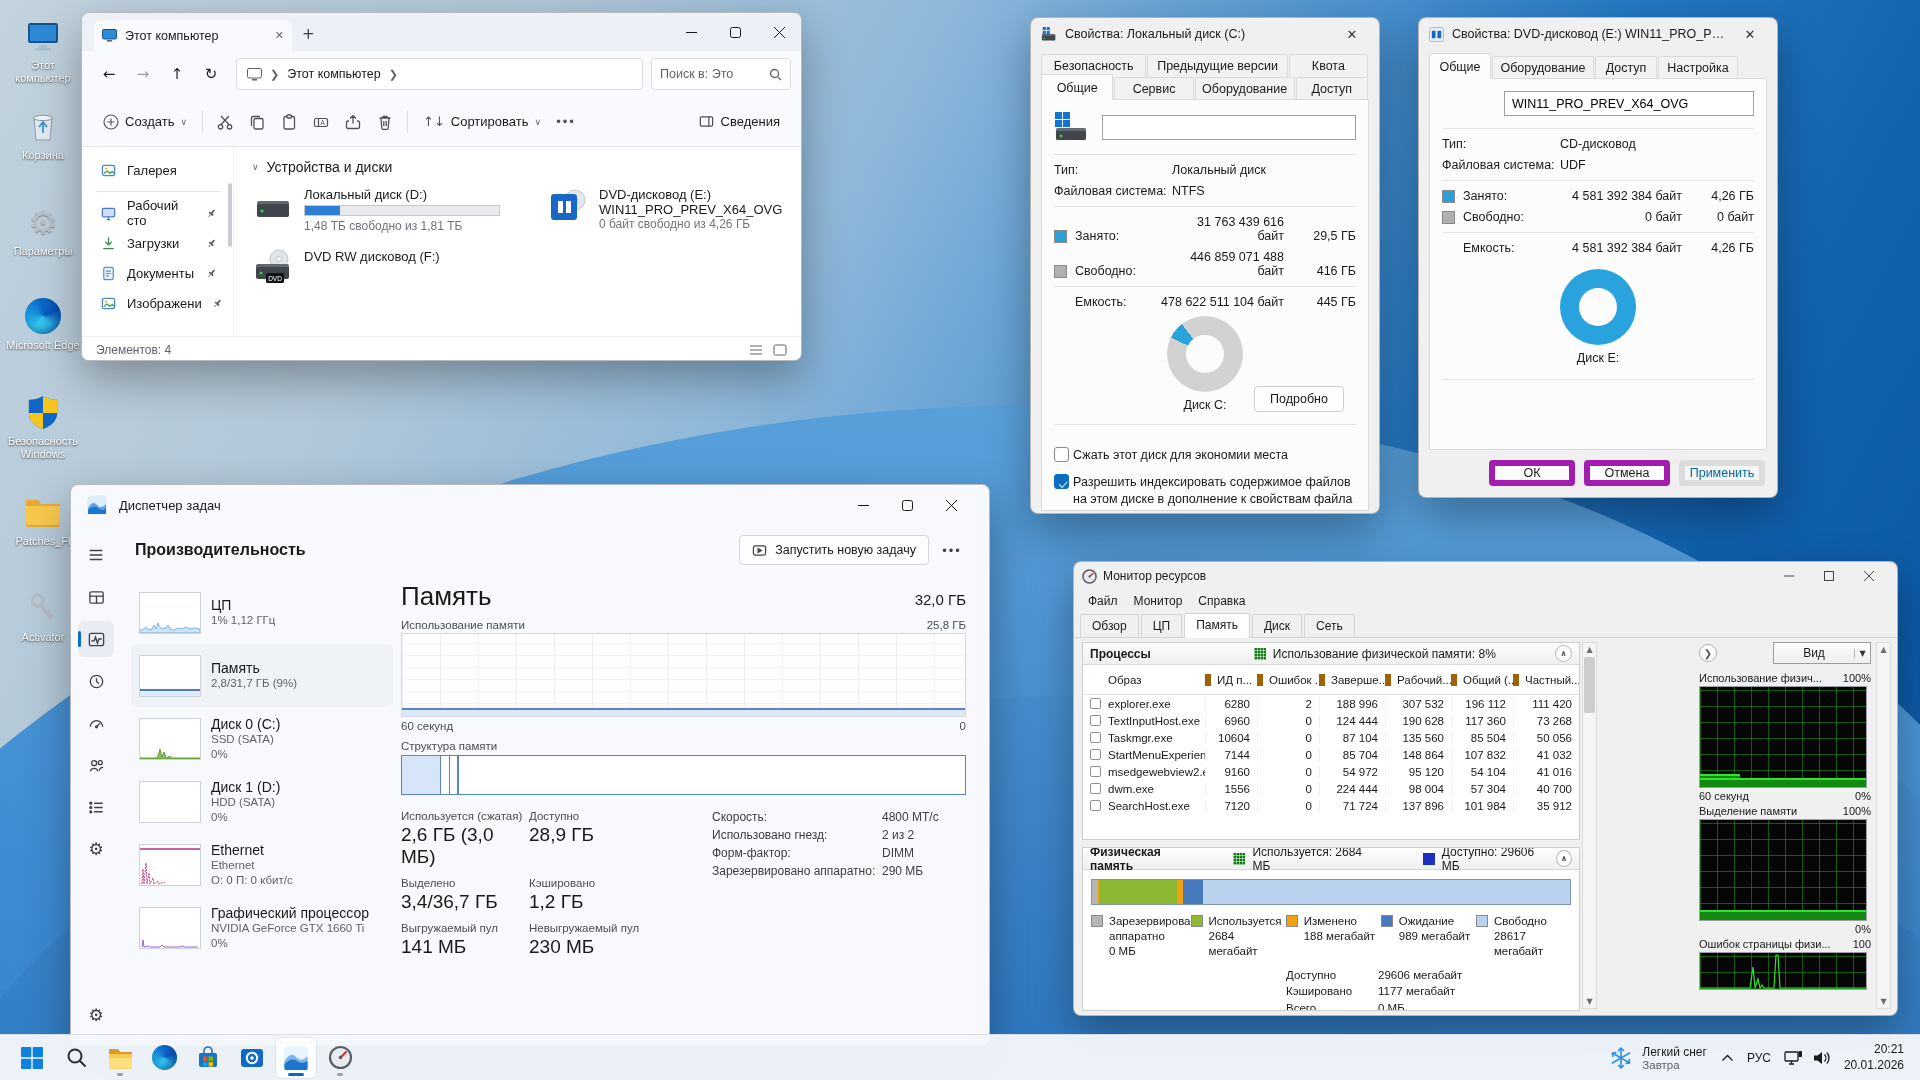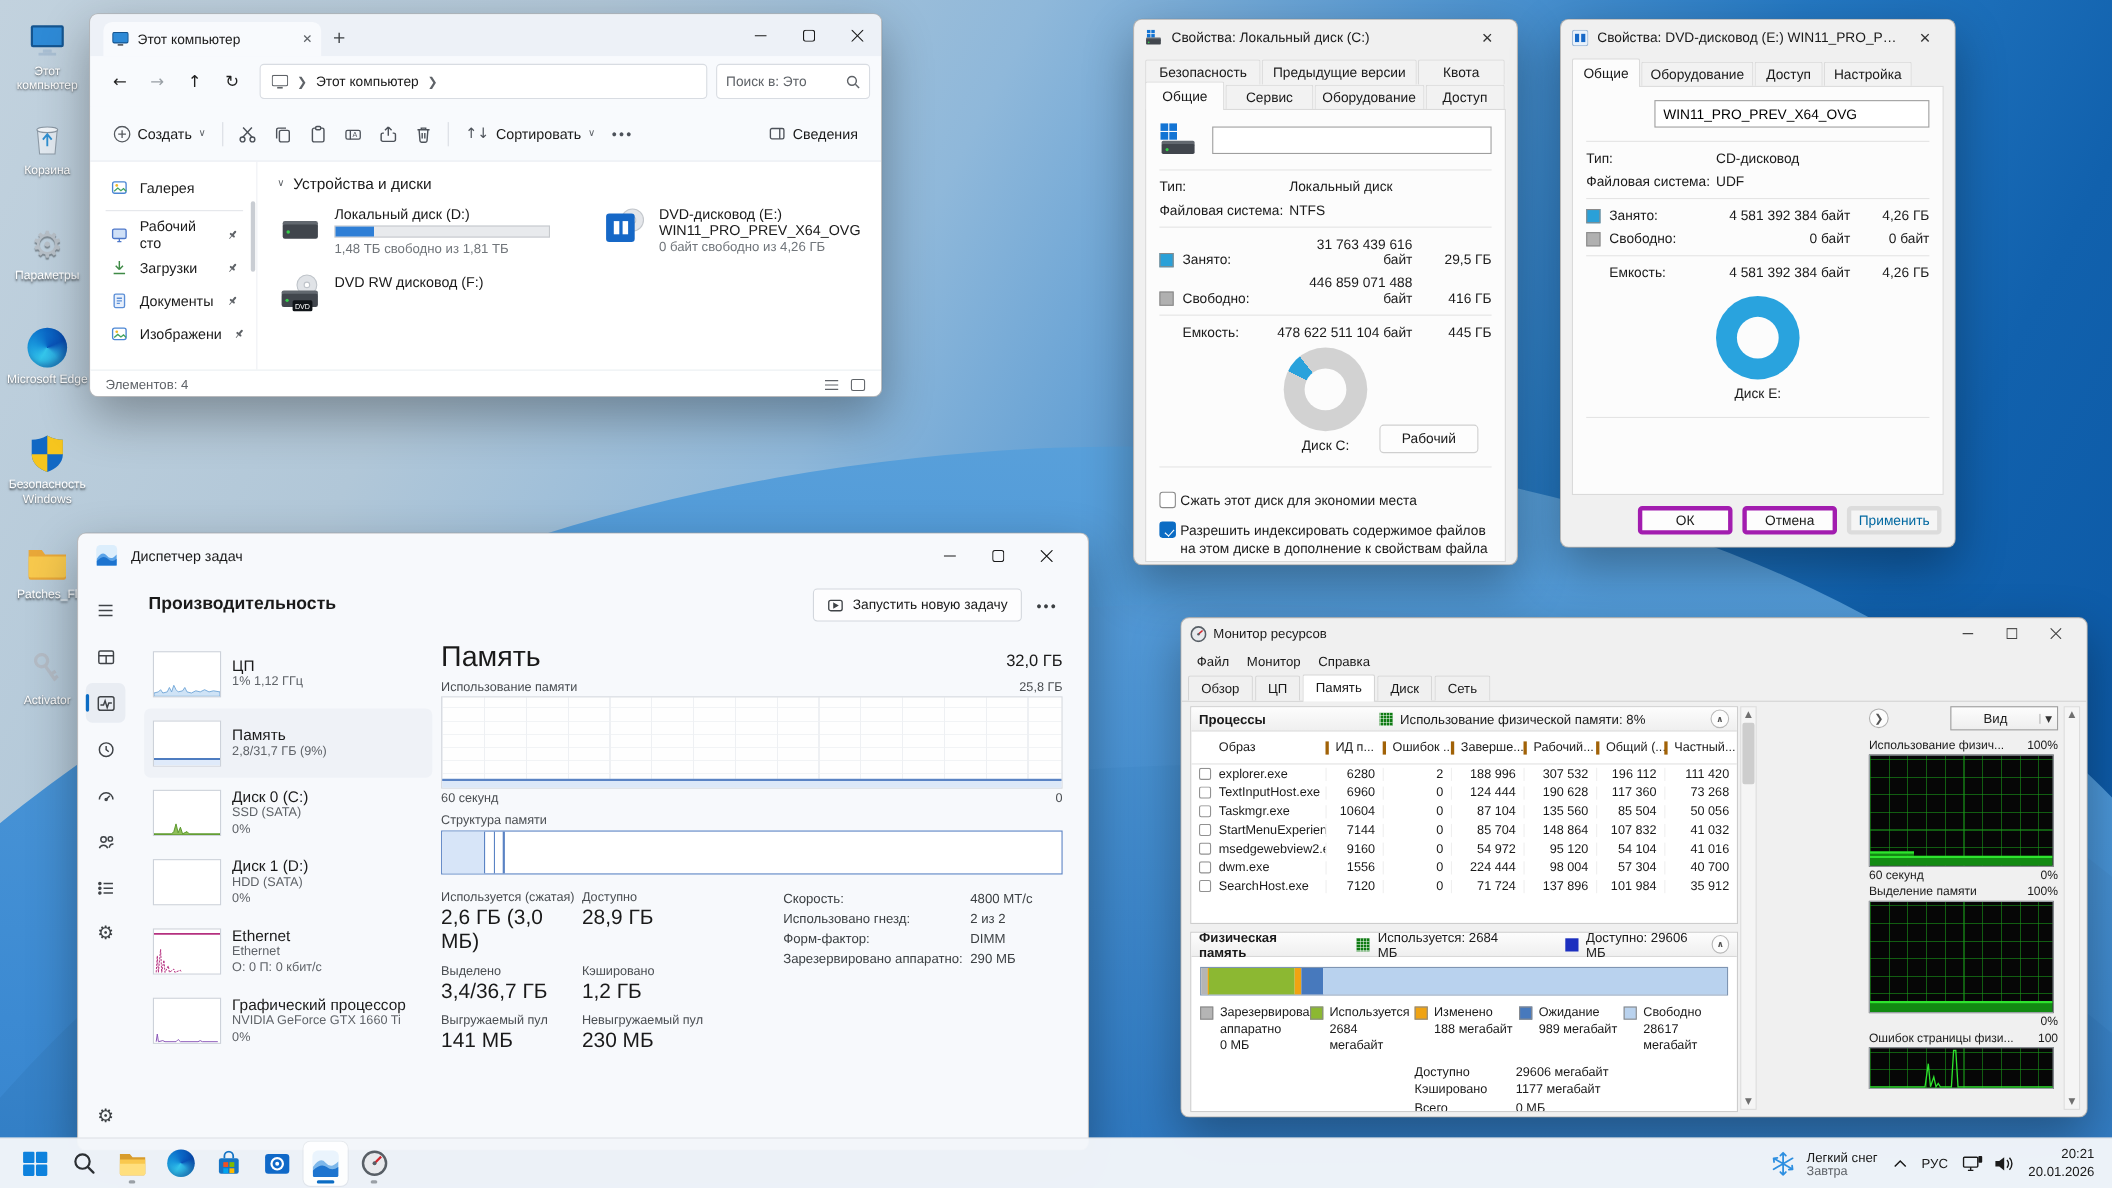--- a/index.html
+++ b/index.html
@@ -78,21 +78,21 @@
   .donut::after{content:"";position:absolute;inset:19px;border-radius:50%;background:#fcfcfc}
   .donut-c{background:conic-gradient(#d2d2d2 0 296deg,#2aa2dc 296deg 322deg,#d2d2d2 322deg)}
   .donut-e{background:#29a3de}
   .disk-label{text-align:center}
   .mini-btn{position:absolute;right:12px;width:90px;height:26px;background:#fdfdfd;border:1px solid #cfcfcf;border-radius:4px;display:flex;align-items:center;justify-content:center}
   .chk{display:flex;gap:4px;margin:11px 0;align-items:flex-start;line-height:1.3}
   .box{width:15px;height:15px;border:1px solid #8a8a8a;border-radius:3px;background:#fff;flex:0 0 auto;position:relative}
   .box.checked{background:#0b6cc4;border-color:#0b6cc4}
   .box.checked::after{content:"";position:absolute;left:3.5px;top:6px;width:7px;height:3.5px;border-left:1.7px solid #fff;border-bottom:1.7px solid #fff;transform:rotate(-48deg)}
   .btnrow{position:absolute;bottom:11px;right:12px;display:flex;gap:9px}
-  .btn{width:86px;height:26px;background:#fdfdfd;border:4px solid #a21caf;border-radius:4px;display:flex;align-items:center;justify-content:center}
+  .btn{width:86px;height:26px;background:#fdfdfd;border:6px solid #a21caf;border-radius:4px;display:flex;align-items:center;justify-content:center}
   .btn.disabled{color:#0369a1;background:#f5f5f5;border-color:#dcdcdc}
   
   .taskmgr{left:70px;top:484px;width:920px;height:562px;background:#f7f9fc}
   .tm-titlebar{height:40px;display:flex;align-items:center;gap:12px;padding:0 16px}
   .tm-controls{margin-left:auto;display:flex;height:40px}
   .tm-rail{position:absolute;left:0;top:40px;bottom:0;width:50px;display:flex;flex-direction:column;align-items:center;gap:6px;padding-top:12px}
   .rail-btn{width:36px;height:36px;border-radius:6px;display:flex;align-items:center;justify-content:center;color:#3c4043;position:relative}
   .rail-btn.selected{background:#e9edf3}
   .rail-btn.selected::before{content:"";position:absolute;left:0;top:10px;width:3px;height:16px;background:#0b6cc4;border-radius:2px}
   .rail-gear{position:absolute;bottom:12px}
@@ -143,21 +143,21 @@
   .rm-phead{height:22px;background:linear-gradient(#fdfdfd,#efefef);border-bottom:1px solid #d8d8d8;display:flex;align-items:center;padding:0 7px;gap:7px;font-weight:700}
   .phead-leg{font-weight:400}
   .checker{width:12px;height:12px;background:#0e7a12;background-image:repeating-linear-gradient(90deg,rgba(255,255,255,.5) 0 1px,transparent 1px 3px),repeating-linear-gradient(0deg,rgba(255,255,255,.5) 0 1px,transparent 1px 3px);flex:0 0 auto}
   .bluebox{width:12px;height:12px;background:#1c2fbf;flex:0 0 auto}
   .collapse{margin-left:auto;width:17px;height:17px;border:1px solid #b8b8b8;border-radius:50%;background:#fdfdfd;display:flex;align-items:center;justify-content:center;font-size:8px;color:#555;font-family:"DejaVu Sans",sans-serif}
   .rm-thead{display:flex;height:30px;border-bottom:1px solid #e2e2e2;align-items:center;font-size:11.5px}
   .rm-row{display:flex;height:17px;align-items:center;font-size:11.5px}
   .c-img{flex:1;display:flex;align-items:center;overflow:hidden;white-space:nowrap}
   .c-num{text-align:right;padding-right:7px;border-left:1px solid #efefef;white-space:nowrap}
   .w-pid{width:52px}.w-f{width:62px}.w-c{width:66px}.w-w{width:66px}.w-s{width:62px}.w-p{width:66px}
-  .rm-thead .c-num{text-align:left;padding-left:6px;color:#1a1a1a;border-left:3px solid #a16207}
+  .rm-thead .c-num{text-align:left;padding-left:6px;color:#1a1a1a;border-left:6px solid #a16207}
   .rm-cb{width:11px;height:11px;border:1px solid #919191;border-radius:2px;background:#fff;margin:0 7px;flex:0 0 auto}
   .phys-body{padding:9px 8px 6px}
   .phys-bar{height:26px;display:flex;border:1px solid #7f95b2}
   .seg{height:100%}
   .phys-legend{display:flex;margin-top:9px;font-size:11.5px;line-height:1.3}
   .leg-item{display:flex;gap:6px;flex:1}
   .leg-sw{width:12px;height:12px;border:1px solid #8a8a8a;margin-top:1px;flex:0 0 auto}
   .phys-info{margin:8px 0 2px 195px;font-size:11.5px;line-height:1.45}
   .pi-row{display:flex}
   .pi-label{width:92px}
@@ -615,21 +615,21 @@
       </div>
     <hr class="sep">
     <div class="prow">
         <span class="plabel" style="margin-left:21px;width:76px">Емкость:</span>
         <span class="pbytes">478 622 511 104 байт</span>
         <span class="psize">445 ГБ</span>
       </div>
     <div style="position:relative">
       <div class="donut donut-c"></div>
       <div class="disk-label">Диск C:</div>
-      <div class="mini-btn" style="bottom:0">Рабочий</div>
+      <div class="mini-btn" style="bottom:0">Подробно</div>
     </div>
     <hr class="sep" style="margin-top:12px">
     <div class="chk" style="margin-top:22px">
       <span class="box"></span>
       <span>Сжать этот диск для экономии места</span>
     </div>
     <div class="chk">
       <span class="box checked"></span>
       <span>Разрешить индексировать содержимое файлов на этом диске в дополнение к свойствам файла</span>
     </div>

